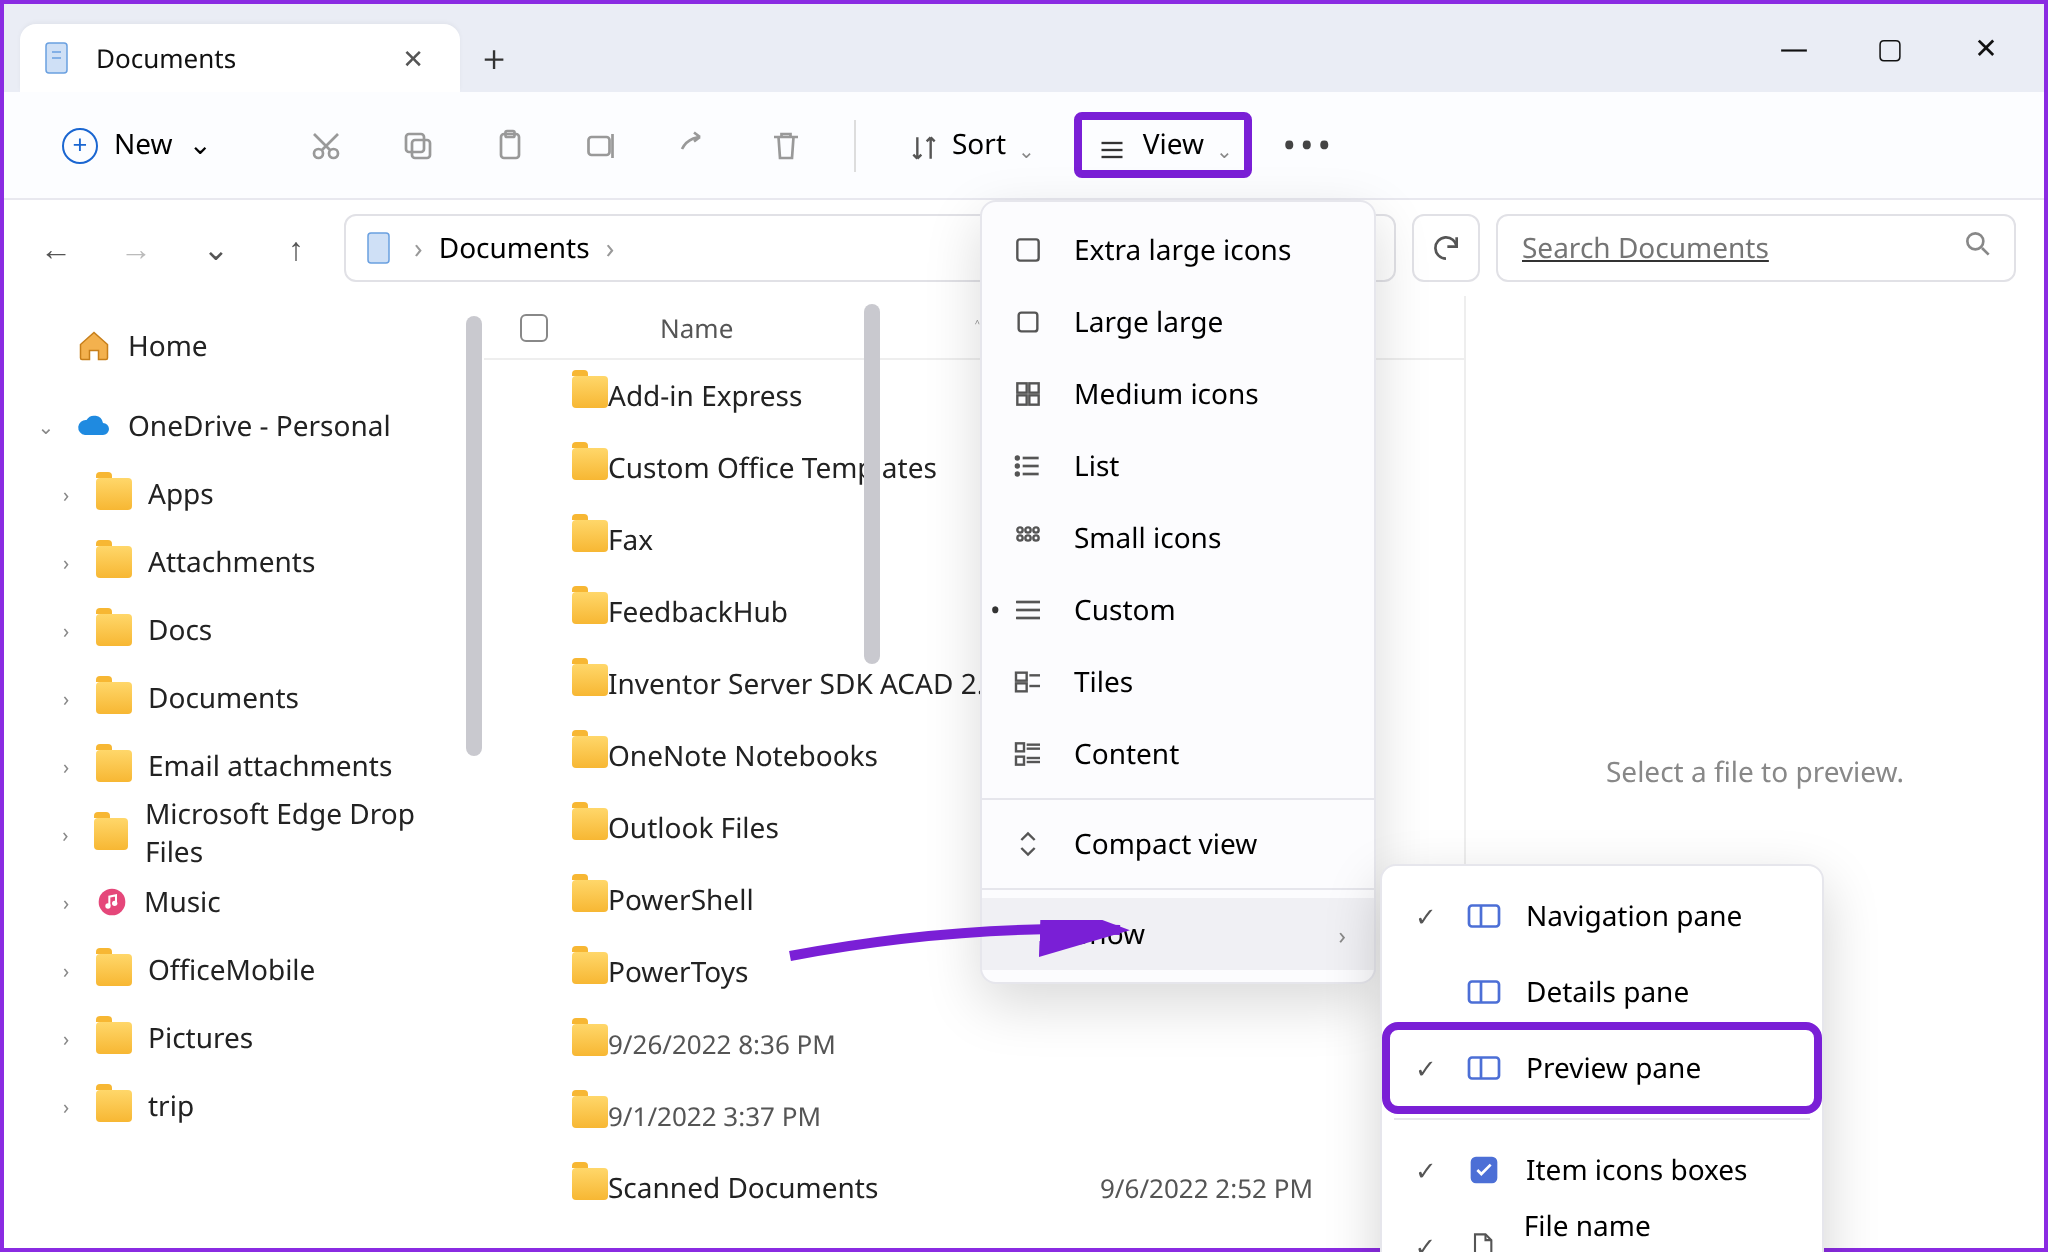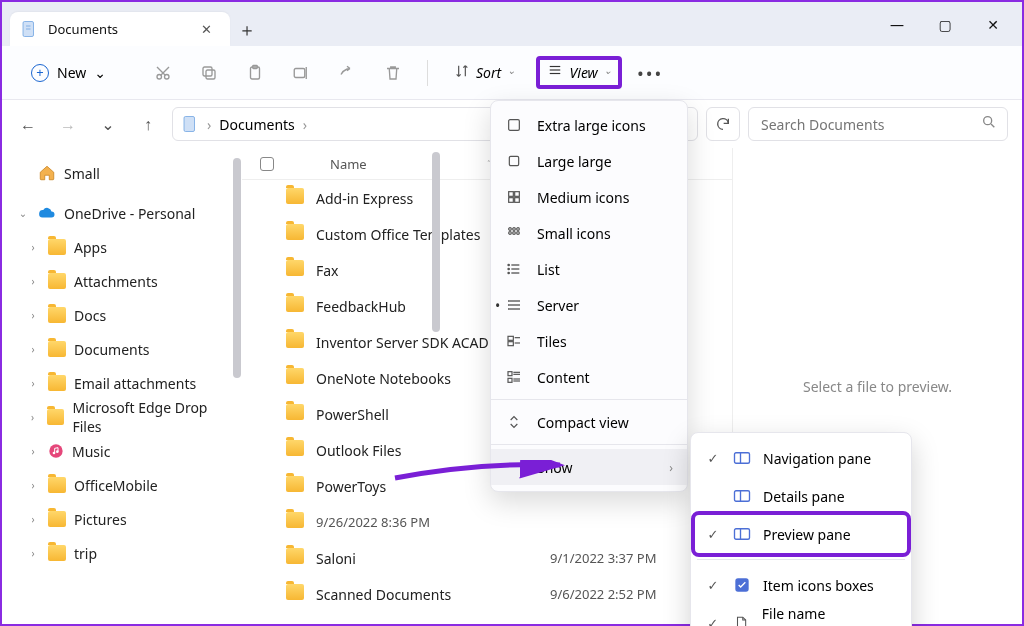--- a/index.html
+++ b/index.html
@@ -14,33 +14,33 @@
   .newtab { width:34px; height:34px; margin-top:10px; display:flex; align-items:center; justify-content:center; color:#333; font-size:18px; }
   .wincontrols { margin-left:auto; display:flex; gap:2px; }
   .wc { width:46px; height:32px; display:flex; align-items:center; justify-content:center; color:#111; font-size:14px; }
 
   
   .toolbar { height:54px; background:#fcfdff; border-bottom:1px solid #e8e8ef; display:flex; align-items:center; padding:0 16px; gap:10px; position:relative; }
   .new-btn { display:flex; align-items:center; gap:8px; padding:6px 12px; border:1px solid transparent; border-radius:6px; font-size:14px; }
   .circle-plus { width:18px;height:18px;border-radius:50%;border:1.5px solid #1a66d1; color:#1a66d1; display:flex;align-items:center;justify-content:center; font-size:13px; line-height:1;}
   .tb-icon { width:36px; height:36px; display:flex; align-items:center; justify-content:center; color:#888; border-radius:6px; }
   .divider { width:1px; height:26px; background:#ddd; margin:0 6px; }
-  .tb-btn { display:flex; align-items:flex-start; gap:6px; padding:6px 10px; font-size:14px; border-radius:6px;font-style:italic; }
+  .tb-btn { display:flex; align-items:flex-end; gap:6px; padding:6px 10px; font-size:14px; border-radius:6px; }
   .tb-btn .chev { font-size:10px; color:#888; }
   .view-box { border:4px solid #7a1fd6; border-radius:4px; padding:3px 6px; }
   .more-dots { font-size:18px; letter-spacing:2px; color:#444; }
 
   
   .navrow { height:48px; display:flex; align-items:center; padding:0 14px 0 10px; gap:8px; background:#fff; }
   .nav-ic { width:32px;height:32px;display:flex;align-items:center;justify-content:center;color:#555;border-radius:6px; }
   .crumb { flex:1; height:34px; border:1px solid #e1e1e6; border-radius:6px; display:flex; align-items:center; padding:0 8px; gap:8px; background:#fff; font-size:14px; }
   .crumb .doc-icon { width:18px;height:18px; }
   .refresh { width:34px;height:34px;border:1px solid #e1e1e6; border-radius:6px; display:flex;align-items:center;justify-content:center; }
   .search { width:260px; height:34px; border:1px solid #e1e1e6; border-radius:6px; display:flex; align-items:center; padding:0 10px; color:#888; font-size:14px; }
-  .search input { flex:1; border:0; outline:0; font-size:14px; color:#333; }
+  .search input { flex:1; border:0; outline:0; font-size:14px; color:#333;text-decoration:underline; }
   .search .mag { color:#888; }
 
   
   .bodyrow { flex:1; display:flex; min-height:0; background:#fff; }
   .sidebar { width:240px; padding:8px 4px; overflow:auto; position:relative; }
   .sb-item { display:flex; align-items:center; gap:8px; height:34px; padding:0 6px 0 10px; font-size:14px; color:#222; border-radius:6px; }
   .sb-item .exp { width:14px; color:#888; font-size:10px; text-align:center; }
   .sb-sub { padding-left:20px; }
   .folder-ic { width:18px;height:16px; background:linear-gradient(#ffd76a,#f7b733); border-radius:2px; position:relative; display:inline-block; }
   .folder-ic:before { content:""; position:absolute; top:-3px; left:0; width:8px; height:3px; background:#f7b733; border-radius:2px 2px 0 0;}
@@ -48,21 +48,21 @@
   .sb-scroll { position:absolute; right:0; top:10px; width:10px; height:410px; border-radius:6px; }
   .sb-thumb { width:8px; margin-left:1px; height:220px; margin-top:0; background:#c9c9cf; border-radius:6px; }
 
   .maincol { flex:1; display:flex; min-height:0; }
   .filelist { flex:1; display:flex; flex-direction:column; min-width:0; position:relative; }
   .fl-header { height:32px; display:flex; align-items:center; padding:0 12px 0 18px; font-size:13px; color:#555; gap:12px; border-bottom:1px solid #eee; }
   .fl-header .chk { width:14px;height:14px;border:1.5px solid #888;border-radius:3px; }
   .fl-header .name { flex:1; display:flex; align-items:flex-start; gap:6px;margin-left:44px; }
   .fl-header .sort-caret { font-size:9px; color:#888; margin-left:auto; padding-right:230px;}
   .fl-body { flex:1; overflow:hidden; position:relative; }
-  .fl-row { height:36px; display:flex; align-items:center; padding:0 12px 0 44px; gap:12px; font-size:14px; color:#222; }
+  .fl-row { height:36px; display:flex; align-items:center; padding:0 12px 0 44px; font-size:14px; color:#222; }
   .fl-row .ficon { width:18px; }
   .fl-row .fname { flex:1; white-space:nowrap; overflow:hidden; text-overflow:ellipsis; }
   .fl-row .fdate { width:170px; color:#555; font-size:13px; text-align:left; }
   .fl-scroll { position:absolute; right:-2px; top:4px; width:10px; height:400px; }
   .fl-thumb { width:8px; height:180px; background:#c9c9cf; border-radius:6px; }
 
   .preview { width:290px; border-left:1px solid #eee; display:flex; align-items:center; justify-content:center; color:#888; font-size:14px; padding:10px; }
 
   
   .menu { position:absolute; left:490px; top:100px; width:198px; background:#fcfcfe; border:1px solid #e6e6ec; border-radius:8px; box-shadow:0 10px 28px rgba(0,0,0,.15); padding:6px 0; font-size:14px; z-index:50;}
@@ -212,21 +212,21 @@
   <div class="bodyrow">
 
     <div class="sidebar">
       <div class="sb-item">
         <span class="exp"></span>
         <span class="home-ic">
             <svg width="18" height="18" viewBox="0 0 24 24">
               <path d="M3 11 12 3l9 8v9a1 1 0 0 1-1 1h-5v-6H9v6H4a1 1 0 0 1-1-1z" fill="#f3b14e" stroke="#c77f1a"></path>
             </svg>
           </span>
-        <span>Small</span>
+        <span>Home</span>
       </div>
       <div style="height:6px"></div>
       <div class="sb-item">
         <span class="exp">⌄</span>
         <span class="cloud-ic">
             <svg width="18" height="14" viewBox="0 0 24 16">
               <path d="M6 14a5 5 0 0 1 1-10 6 6 0 0 1 11 2 4 4 0 0 1 0 8z" fill="#1f8ae0"></path>
             </svg>
           </span>
         <span>OneDrive - Personal</span>
@@ -330,40 +330,39 @@
               <span class="fname">Inventor Server SDK ACAD 2…</span>
               <span class="fdate"></span>
             </div>
             <div class="fl-row">
               <span class="ficon"><span class="folder-ic"></span></span>
               <span class="fname">OneNote Notebooks</span>
               <span class="fdate"></span>
             </div>
             <div class="fl-row">
               <span class="ficon"><span class="folder-ic"></span></span>
+              <span class="fname">Outlook Files</span>
+              <span class="fdate"></span>
+            </div>
+            <div class="fl-row">
+              <span class="ficon"><span class="folder-ic"></span></span>
               <span class="fname">PowerShell</span>
-              <span class="fdate"></span>
-            </div>
-            <div class="fl-row">
-              <span class="ficon"><span class="folder-ic"></span></span>
-              <span class="fname">Outlook Files</span>
               <span class="fdate"></span>
             </div>
             <div class="fl-row">
               <span class="ficon"><span class="folder-ic"></span></span>
               <span class="fname">PowerToys</span>
               <span class="fdate">1/19/2023 3:01 PM</span>
             </div>
             <div class="fl-row">
               <span class="ficon"><span class="folder-ic"></span></span>
               <span class="fdate">9/26/2022 8:36 PM</span>
             </div>
             <div class="fl-row">
               <span class="ficon"><span class="folder-ic"></span></span>
-              <span class="fname">Saloni</span>
               <span class="fdate">9/1/2022 3:37 PM</span>
             </div>
             <div class="fl-row">
               <span class="ficon"><span class="folder-ic"></span></span>
               <span class="fname">Scanned Documents</span>
               <span class="fdate">9/6/2022 2:52 PM</span>
             </div>
           </div>
         <div class="fl-scroll" style="left:auto; right:auto; position:absolute; left:calc(100% - 300px);">
             <div class="fl-thumb"></div>
@@ -396,57 +395,57 @@
     <div class="mi">
       <span class="mi-ic">
         <svg width="16" height="16" viewBox="0 0 24 24" fill="none" stroke="#555" stroke-width="1.8">
           <rect x="4" y="4" width="7" height="7"></rect>
           <rect x="13" y="4" width="7" height="7"></rect>
           <rect x="4" y="13" width="7" height="7"></rect>
           <rect x="13" y="13" width="7" height="7"></rect>
         </svg>
       </span>
       <span>Medium icons</span>
-    </div>
-    <div class="mi">
-      <span class="mi-ic">
-        <svg width="16" height="16" viewBox="0 0 24 24" fill="none" stroke="#555" stroke-width="1.8">
-          <circle cx="6" cy="6" r="2"></circle>
-          <circle cx="12" cy="6" r="2"></circle>
-          <circle cx="18" cy="6" r="2"></circle>
-          <circle cx="6" cy="12" r="2"></circle>
-          <circle cx="12" cy="12" r="2"></circle>
-          <circle cx="18" cy="12" r="2"></circle>
-        </svg>
-      </span>
-      <span>Small icons</span>
     </div>
     <div class="mi">
       <span class="mi-ic">
         <svg width="16" height="16" viewBox="0 0 24 24" fill="none" stroke="#555" stroke-width="2">
           <line x1="8" y1="6" x2="20" y2="6"></line>
           <line x1="8" y1="12" x2="20" y2="12"></line>
           <line x1="8" y1="18" x2="20" y2="18"></line>
           <circle cx="4" cy="6" r="1"></circle>
           <circle cx="4" cy="12" r="1"></circle>
           <circle cx="4" cy="18" r="1"></circle>
         </svg>
       </span>
       <span>List</span>
     </div>
     <div class="mi">
+      <span class="mi-ic">
+        <svg width="16" height="16" viewBox="0 0 24 24" fill="none" stroke="#555" stroke-width="1.8">
+          <circle cx="6" cy="6" r="2"></circle>
+          <circle cx="12" cy="6" r="2"></circle>
+          <circle cx="18" cy="6" r="2"></circle>
+          <circle cx="6" cy="12" r="2"></circle>
+          <circle cx="12" cy="12" r="2"></circle>
+          <circle cx="18" cy="12" r="2"></circle>
+        </svg>
+      </span>
+      <span>Small icons</span>
+    </div>
+    <div class="mi">
       <span class="dot">•</span>
       <span class="mi-ic">
         <svg width="16" height="16" viewBox="0 0 24 24" fill="none" stroke="#555" stroke-width="2">
           <line x1="3" y1="6" x2="21" y2="6"></line>
           <line x1="3" y1="12" x2="21" y2="12"></line>
           <line x1="3" y1="18" x2="21" y2="18"></line>
         </svg>
       </span>
-      <span>Server</span>
+      <span>Custom</span>
     </div>
     <div class="mi">
       <span class="mi-ic">
         <svg width="16" height="16" viewBox="0 0 24 24" fill="none" stroke="#555" stroke-width="1.8">
           <rect x="3" y="5" width="8" height="6"></rect>
           <rect x="3" y="13" width="8" height="6"></rect>
           <line x1="13" y1="7" x2="21" y2="7"></line>
           <line x1="13" y1="15" x2="21" y2="15"></line>
         </svg>
       </span>

